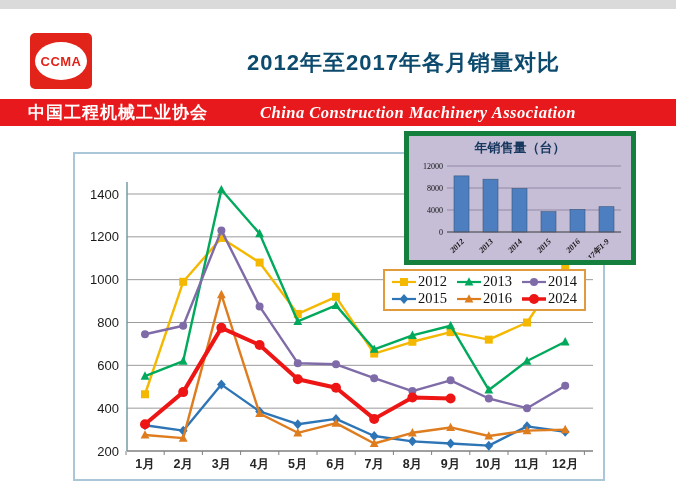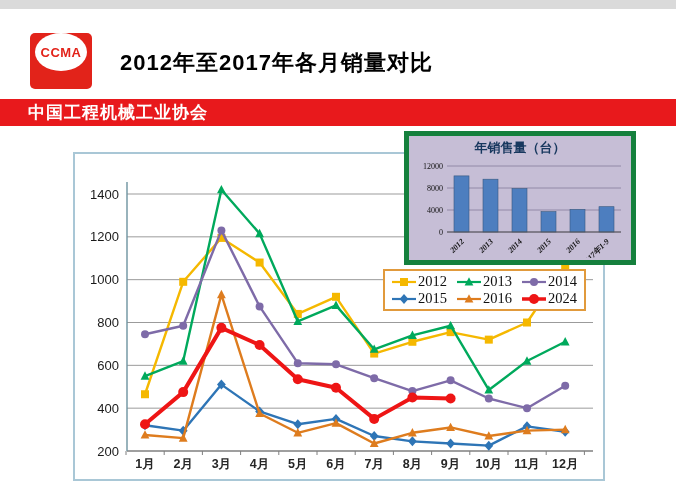--- a/index.html
+++ b/index.html
@@ -1,27 +1,27 @@
 <!DOCTYPE html>
 <html><head>
 <meta charset="utf-8">
 <style>
   html,body{margin:0;padding:0;background:#ffffff;}
   #stage{position:relative;width:676px;height:489px;background:#ffffff;overflow:hidden;
          font-family:"Liberation Sans",sans-serif;}
   #top-strip{position:absolute;left:0;top:0;width:676px;height:9px;background:#dadada;}
   
   #logo{position:absolute;left:30px;top:33px;width:62px;height:56px;background:#e2231a;
-        border-radius:5px;display:flex;justify-content:center;}
+        border-radius:5px;display:flex;align-items:center;justify-content:center;}
   #logo .oval{width:52px;height:38px;background:#ffffff;border-radius:50%;
         display:flex;align-items:center;justify-content:center;}
   #logo .oval span{color:#e2231a;font-weight:bold;font-size:13px;letter-spacing:.5px;}
   
-  #main-title{position:absolute;left:120px;top:48px;width:440px;text-align:left;
-        font-size:22px;font-weight:bold;color:#000000;letter-spacing:1px;}
+  #main-title{position:absolute;left:120px;top:48px;width:440px;text-align:right;
+        font-size:22px;font-weight:bold;color:#0c4a6e;letter-spacing:1px;}
   
   #banner{position:absolute;left:0;top:99px;width:676px;height:27px;background:#e8191c;
         display:flex;align-items:center;}
   #banner .cn{margin-left:28px;color:#ffffff;font-weight:bold;font-size:17px;letter-spacing:1px;}
   #banner .en{margin-left:52px;color:#ffffff;font-weight:bold;font-style:italic;
         font-size:16.5px;font-family:"Liberation Serif",serif;letter-spacing:.5px;}
   
   #line-title{position:absolute;left:201px;top:127px;width:280px;text-align:center;
         font-size:20px;font-weight:bold;color:#1f3864;font-family:"Liberation Serif",serif;}
   
@@ -50,20 +50,21 @@
   <div id="logo">
     <div class="oval">
       <span>CCMA</span>
     </div>
   </div>
 
   <div id="main-title">2012年至2017年各月销量对比</div>
 
   <div id="banner">
     <span class="cn">中国工程机械工业协会</span>
+    <span class="en">China Construction Machinery Association</span>
   </div>
 
 
   <div id="chart-box">
     <svg id="line-svg" width="528" height="325">
         <g>
           <line x1="52" y1="297" x2="518" y2="297" stroke="#7f7f7f" stroke-width="1.4"></line>
           <line x1="52" y1="254.16666666666666" x2="518" y2="254.16666666666666" stroke="#9b9b9b" stroke-width="1"></line>
           <line x1="52" y1="211.33333333333331" x2="518" y2="211.33333333333331" stroke="#9b9b9b" stroke-width="1"></line>
           <line x1="52" y1="168.5" x2="518" y2="168.5" stroke="#9b9b9b" stroke-width="1"></line>

